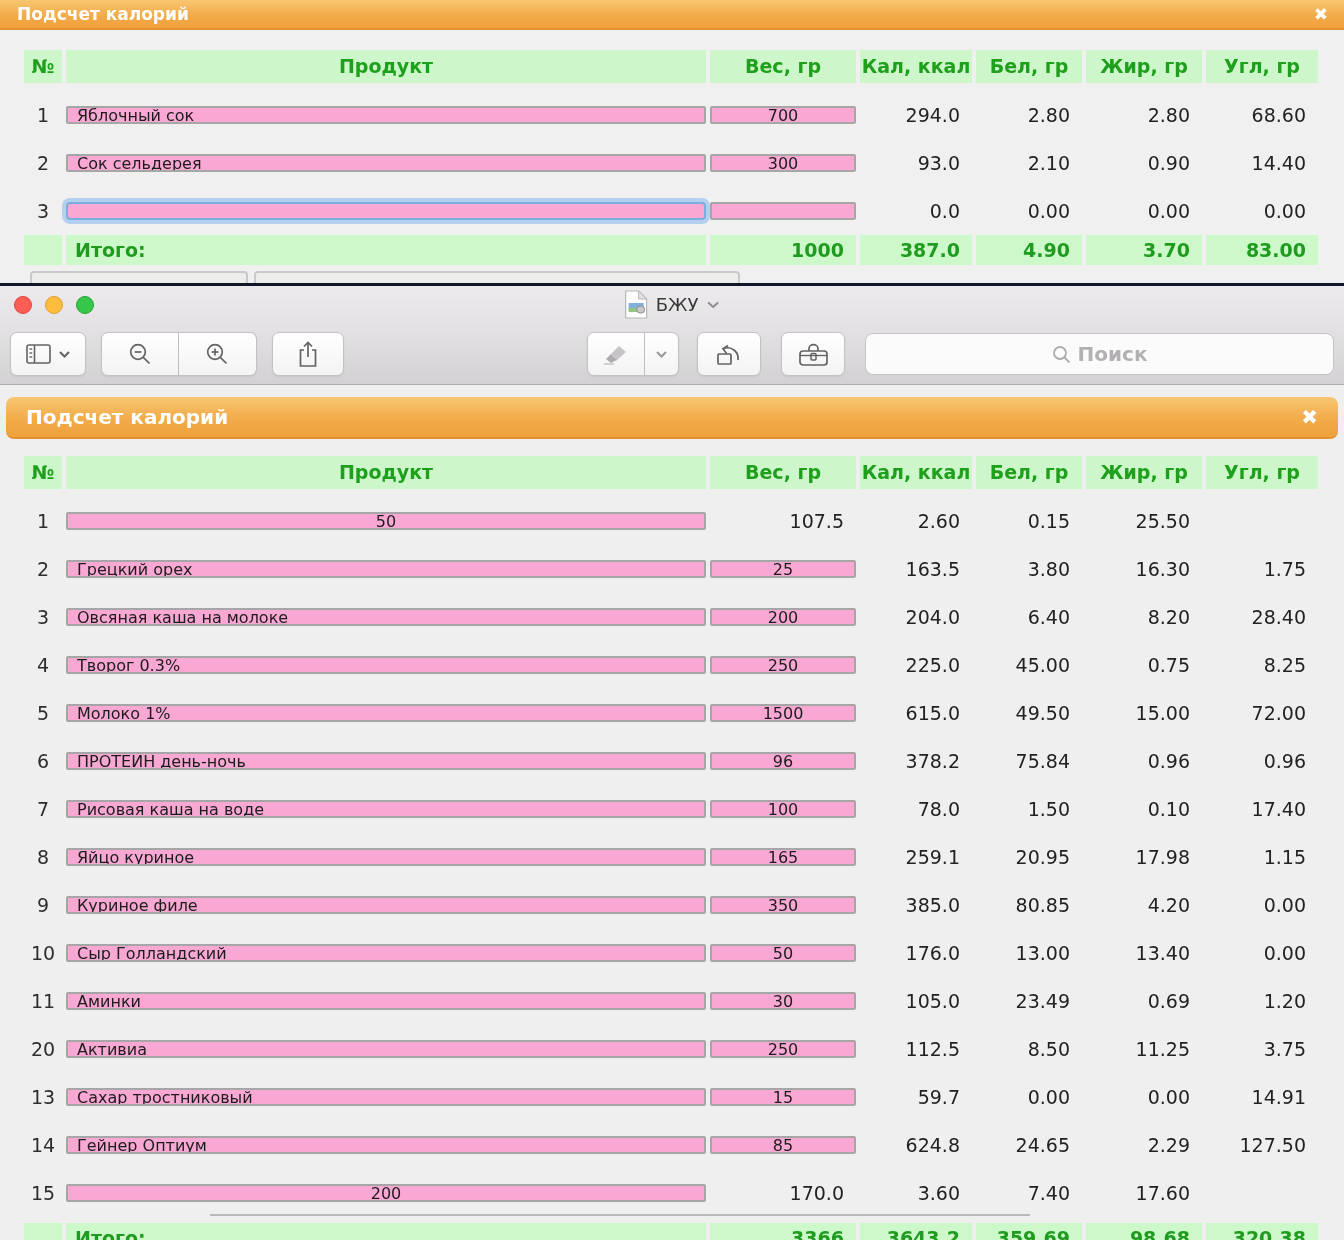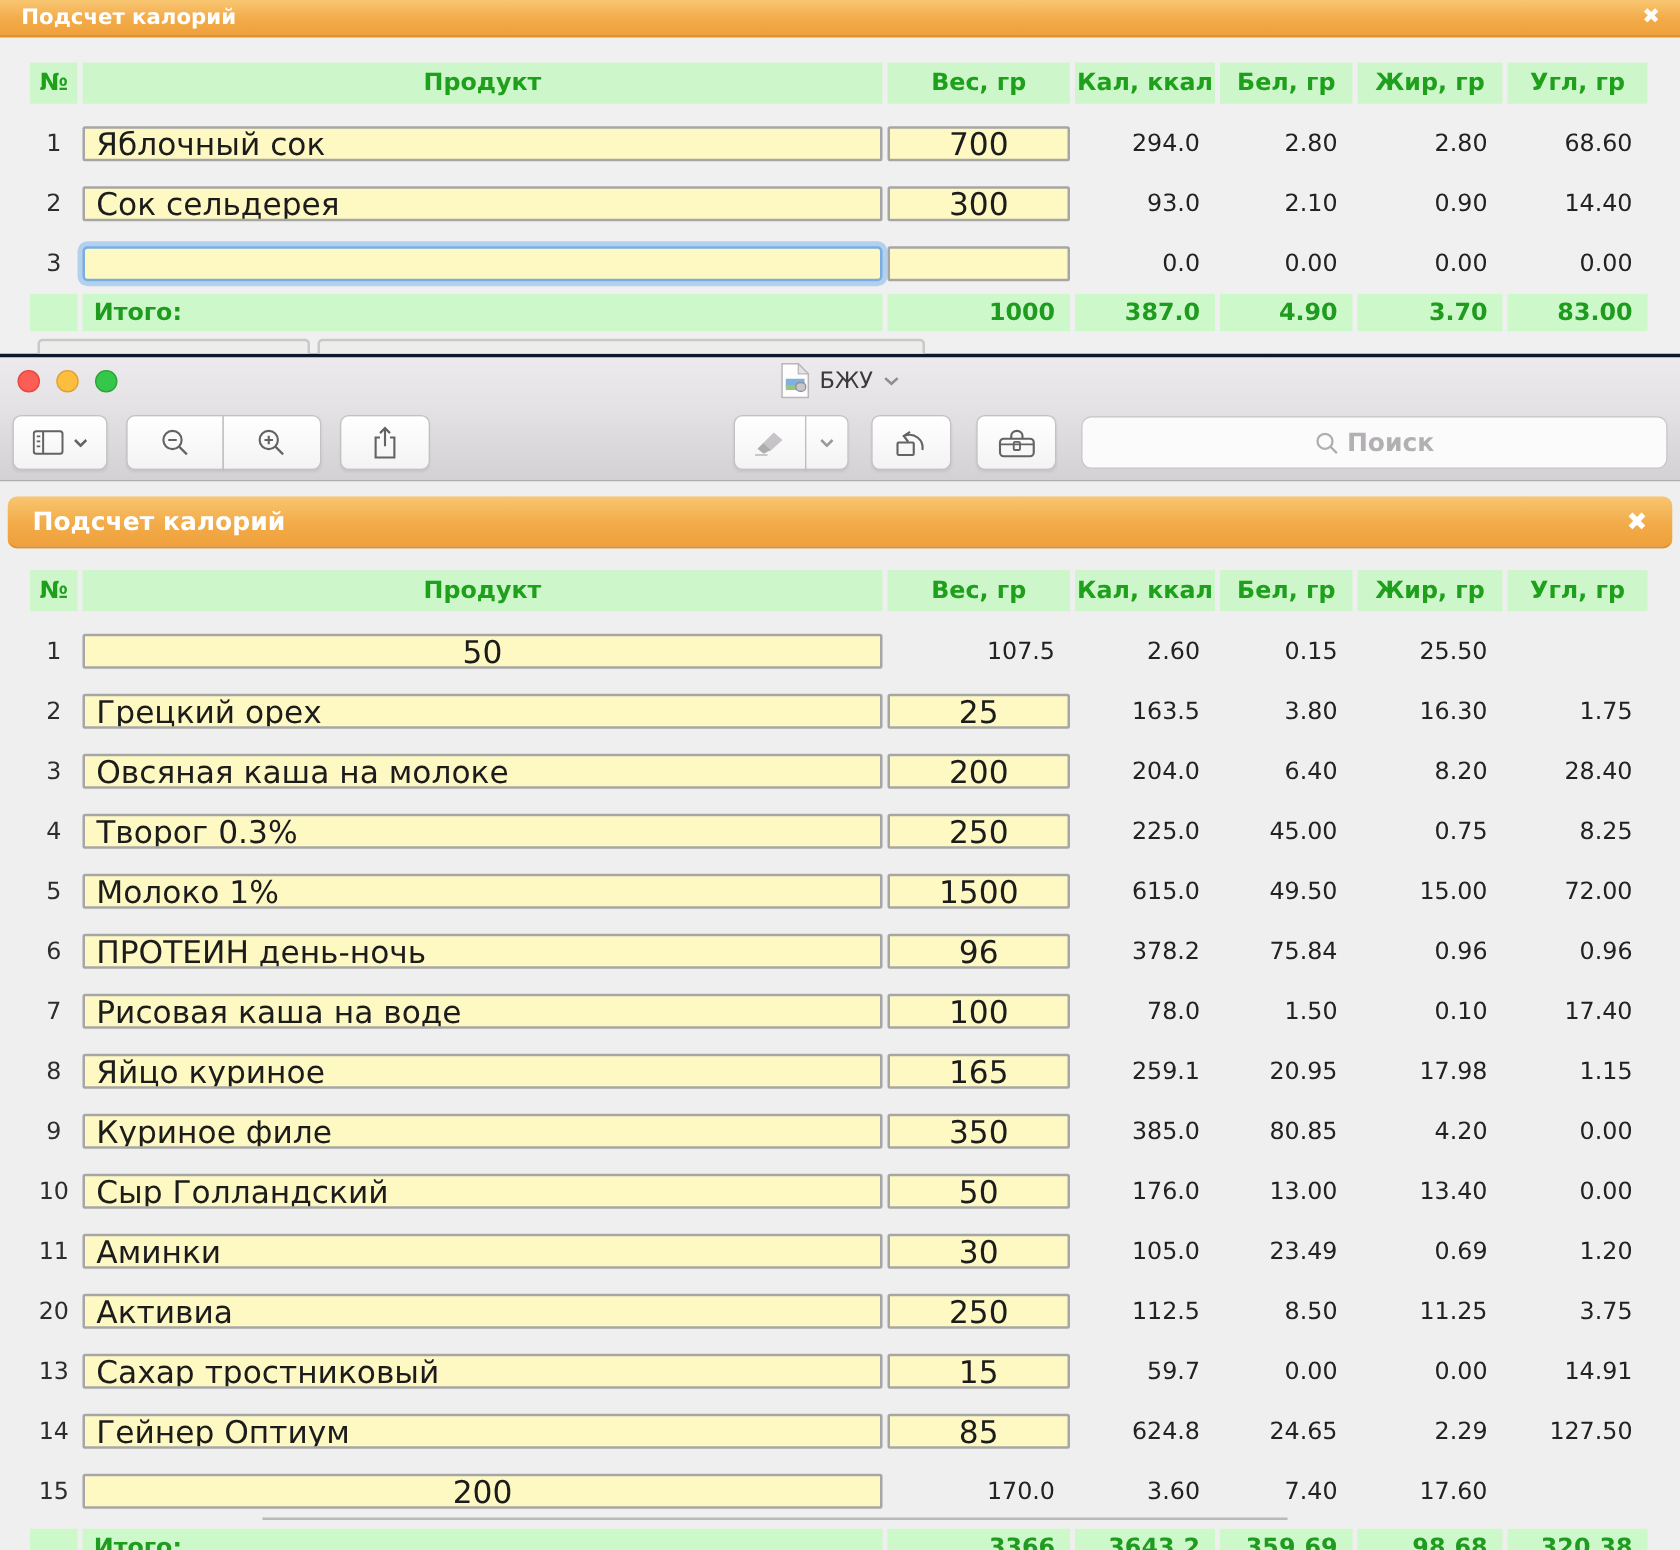--- a/index.html
+++ b/index.html
@@ -30,26 +30,26 @@
     column-gap:4px; align-items:center;
   }
   .header-row { height:33px; }
   .header-row .hcell {
     background:#cdf6ca; color:#1fa01c; font-weight:bold; font-size:19px;
     height:33px; line-height:33px; text-align:center;
   }
   .data-row { height:48px; }
   .cell.num { text-align:center; font-size:19px; color:#2d2d2d; }
   .tbox {
-    width:100%; height:28px; background:#fef9c3;
+    width:100%; height:18px; background:#f9a8d4;
     border:2px solid #a6a6a6; border-radius:2px;
-    font-family:inherit; font-size:25px; color:#1c1c1c; padding:0 9px;
+    font-family:inherit; font-size:16px; color:#1c1c1c; padding:0 9px;
     outline:none;
   }
-  .weight-input { text-align:center; padding:0 20px; }
+  .weight-input { text-align:center; padding:0 20px;text-decoration:underline; }
   .tbox.focused {
     border-color:#7aaede;
     box-shadow:0 0 0 4px #b3d0ee;
     border-radius:4px;
   }
   .cell.val { text-align:right; padding-right:12px; font-size:19px; color:#222; }
 
   .totals-row { height:30px; }
   .totals-row .tcell {
     background:#cdf8c9; color:#1f9b1f; font-weight:bold; font-size:19px;

